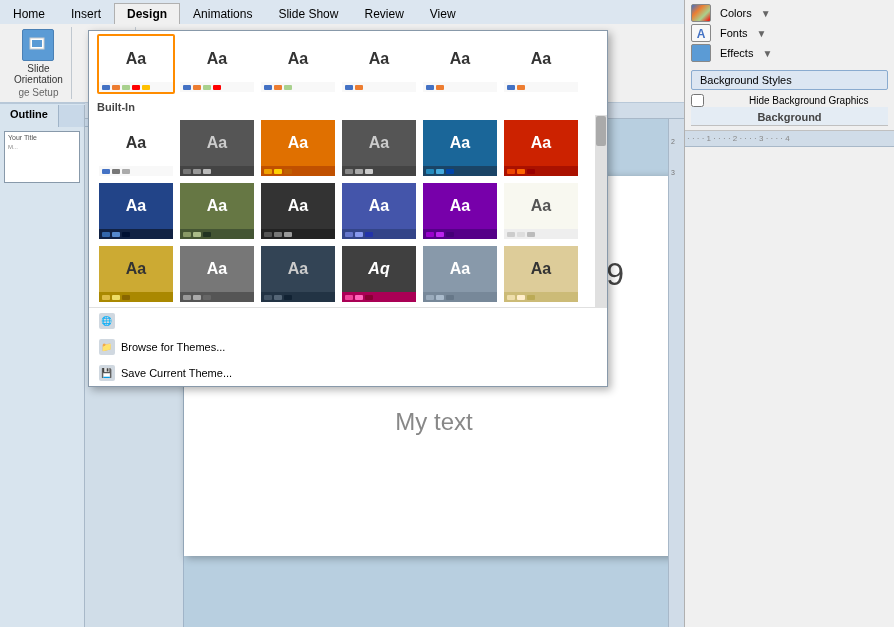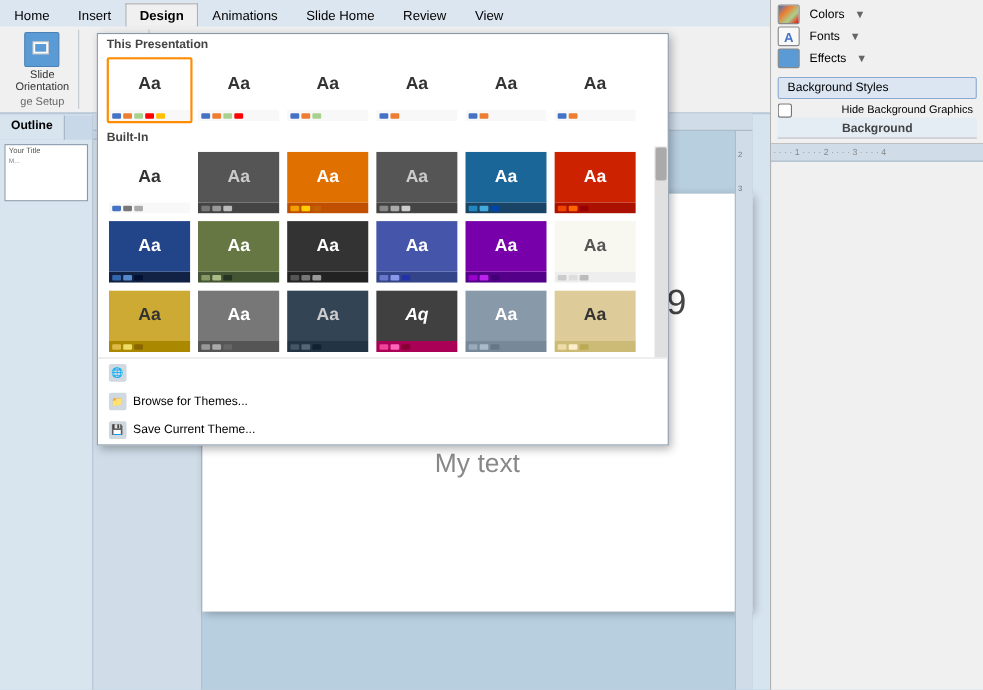--- a/index.html
+++ b/index.html
@@ -11,21 +11,21 @@
     
     .ribbon-bar { display: flex; height: 80px; background: #f0f0f0; border-bottom: 2px solid #b8c8d8; padding: 4px 6px; align-items: center; gap: 4px; }
     .ribbon-group { display: flex; flex-direction: column; align-items: center; padding: 2px 8px; border-right: 1px solid #c0c8d0; height: 72px; justify-content: center; }
     .ribbon-group-label { font-size: 10px; color: #666; margin-top: 2px; }
 
     .slide-orient-btn { display: flex; flex-direction: column; align-items: center; cursor: pointer; }
     .slide-orient-btn .big-icon { width: 32px; height: 32px; background: #5b9bd5; border: 1px solid #4a80b5; border-radius: 2px; display: flex; align-items: center; justify-content: center; color: white; font-size: 18px; }
     .slide-orient-label { font-size: 10px; text-align: center; color: #333; margin-top: 2px; }
 
     
-    .right-panel { position: absolute; right: 0; top: 0; width: 194px; height: 627px; background: #f0f0f0; border-left: 1px solid #b0b0b0; }
+    .right-panel { position: absolute; right: 0; top: 0; width: 210px; height: 627px; background: #f0f0f0; border-left: 1px solid #b0b0b0; }
     .right-panel-row { display: flex; align-items: center; gap: 4px; margin-bottom: 2px; }
     .rp-btn { display: flex; align-items: center; gap: 3px; font-size: 11px; cursor: pointer; padding: 2px 4px; border: 1px solid transparent; border-radius: 2px; }
     .rp-bg-btn { background: #dce6f2; border: 1px solid #8aabcf; padding: 3px 8px; font-size: 11px; cursor: pointer; width: 100%; text-align: left; border-radius: 2px; margin-bottom: 2px; }
     .rp-section-header { font-size: 11px; font-weight: bold; color: #444; padding: 4px 6px 2px; border-bottom: 1px solid #c0c0c0; text-align: center; background: #e4ecf4; }
 
     
     .main-area { position: absolute; left: 85px; top: 105px; right: 210px; bottom: 0; background: #b8cfe0; display: flex; }
     .slide-panel-left { width: 220px; background: #d0dde8; border-right: 1px solid #a0b4c8; display: flex; flex-direction: column; }
     .slide-area { flex: 1; background: #b8cfe0; display: flex; align-items: center; justify-content: center; position: relative; }
     .slide-canvas { background: white; width: 500px; height: 380px; position: relative; box-shadow: 2px 2px 8px rgba(0,0,0,0.3); }
@@ -60,21 +60,21 @@
     .tab-item.active { background: #d8e4ee; font-weight: bold; }
   </style>
 </head>
 <body>
 
 <div class="ribbon-tabs">
   <div class="ribbon-tab">Home</div>
   <div class="ribbon-tab">Insert</div>
   <div class="ribbon-tab active">Design</div>
   <div class="ribbon-tab">Animations</div>
-  <div class="ribbon-tab">Slide Home</div>
+  <div class="ribbon-tab">Slide Show</div>
   <div class="ribbon-tab">Review</div>
   <div class="ribbon-tab">View</div>
 </div>
 
 <div class="ribbon-bar">
   <div class="ribbon-group">
     <div class="slide-orient-btn">
       <div class="big-icon">
         <svg width="20" height="20" viewBox="0 0 20 20">
           <rect x="2" y="3" width="14" height="11" fill="white" stroke="#ccc" stroke-width="1"></rect>
@@ -165,21 +165,20 @@
     <div class="rp-section-header">Background</div>
   </div>
 
   <div style="height:16px;background:#d0dce8;border-bottom:1px solid #a8b8c8;font-size:8px;color:#888;display:flex;align-items:center;padding:0 2px;">
     <span>· · · · 1 · · · · 2 · · · · 3 · · · · 4</span>
   </div>
 </div>
 
 <div class="dropdown-overlay">
 
-  <div class="dropdown-section-label">This Presentation</div>
 
   <div style="display:flex;flex-wrap:wrap;gap:3px;padding:3px 8px;">
 
     <div class="theme-item selected">
       <div class="theme-preview" style="background:#ffffff;color:#333;">Aa</div>
       <div class="theme-dots" style="background:#f8f8f8;">
         <div class="dot" style="background:#4472C4;"></div>
         <div class="dot" style="background:#ED7D31;"></div>
         <div class="dot" style="background:#A9D18E;"></div>
         <div class="dot" style="background:#FF0000;"></div>

